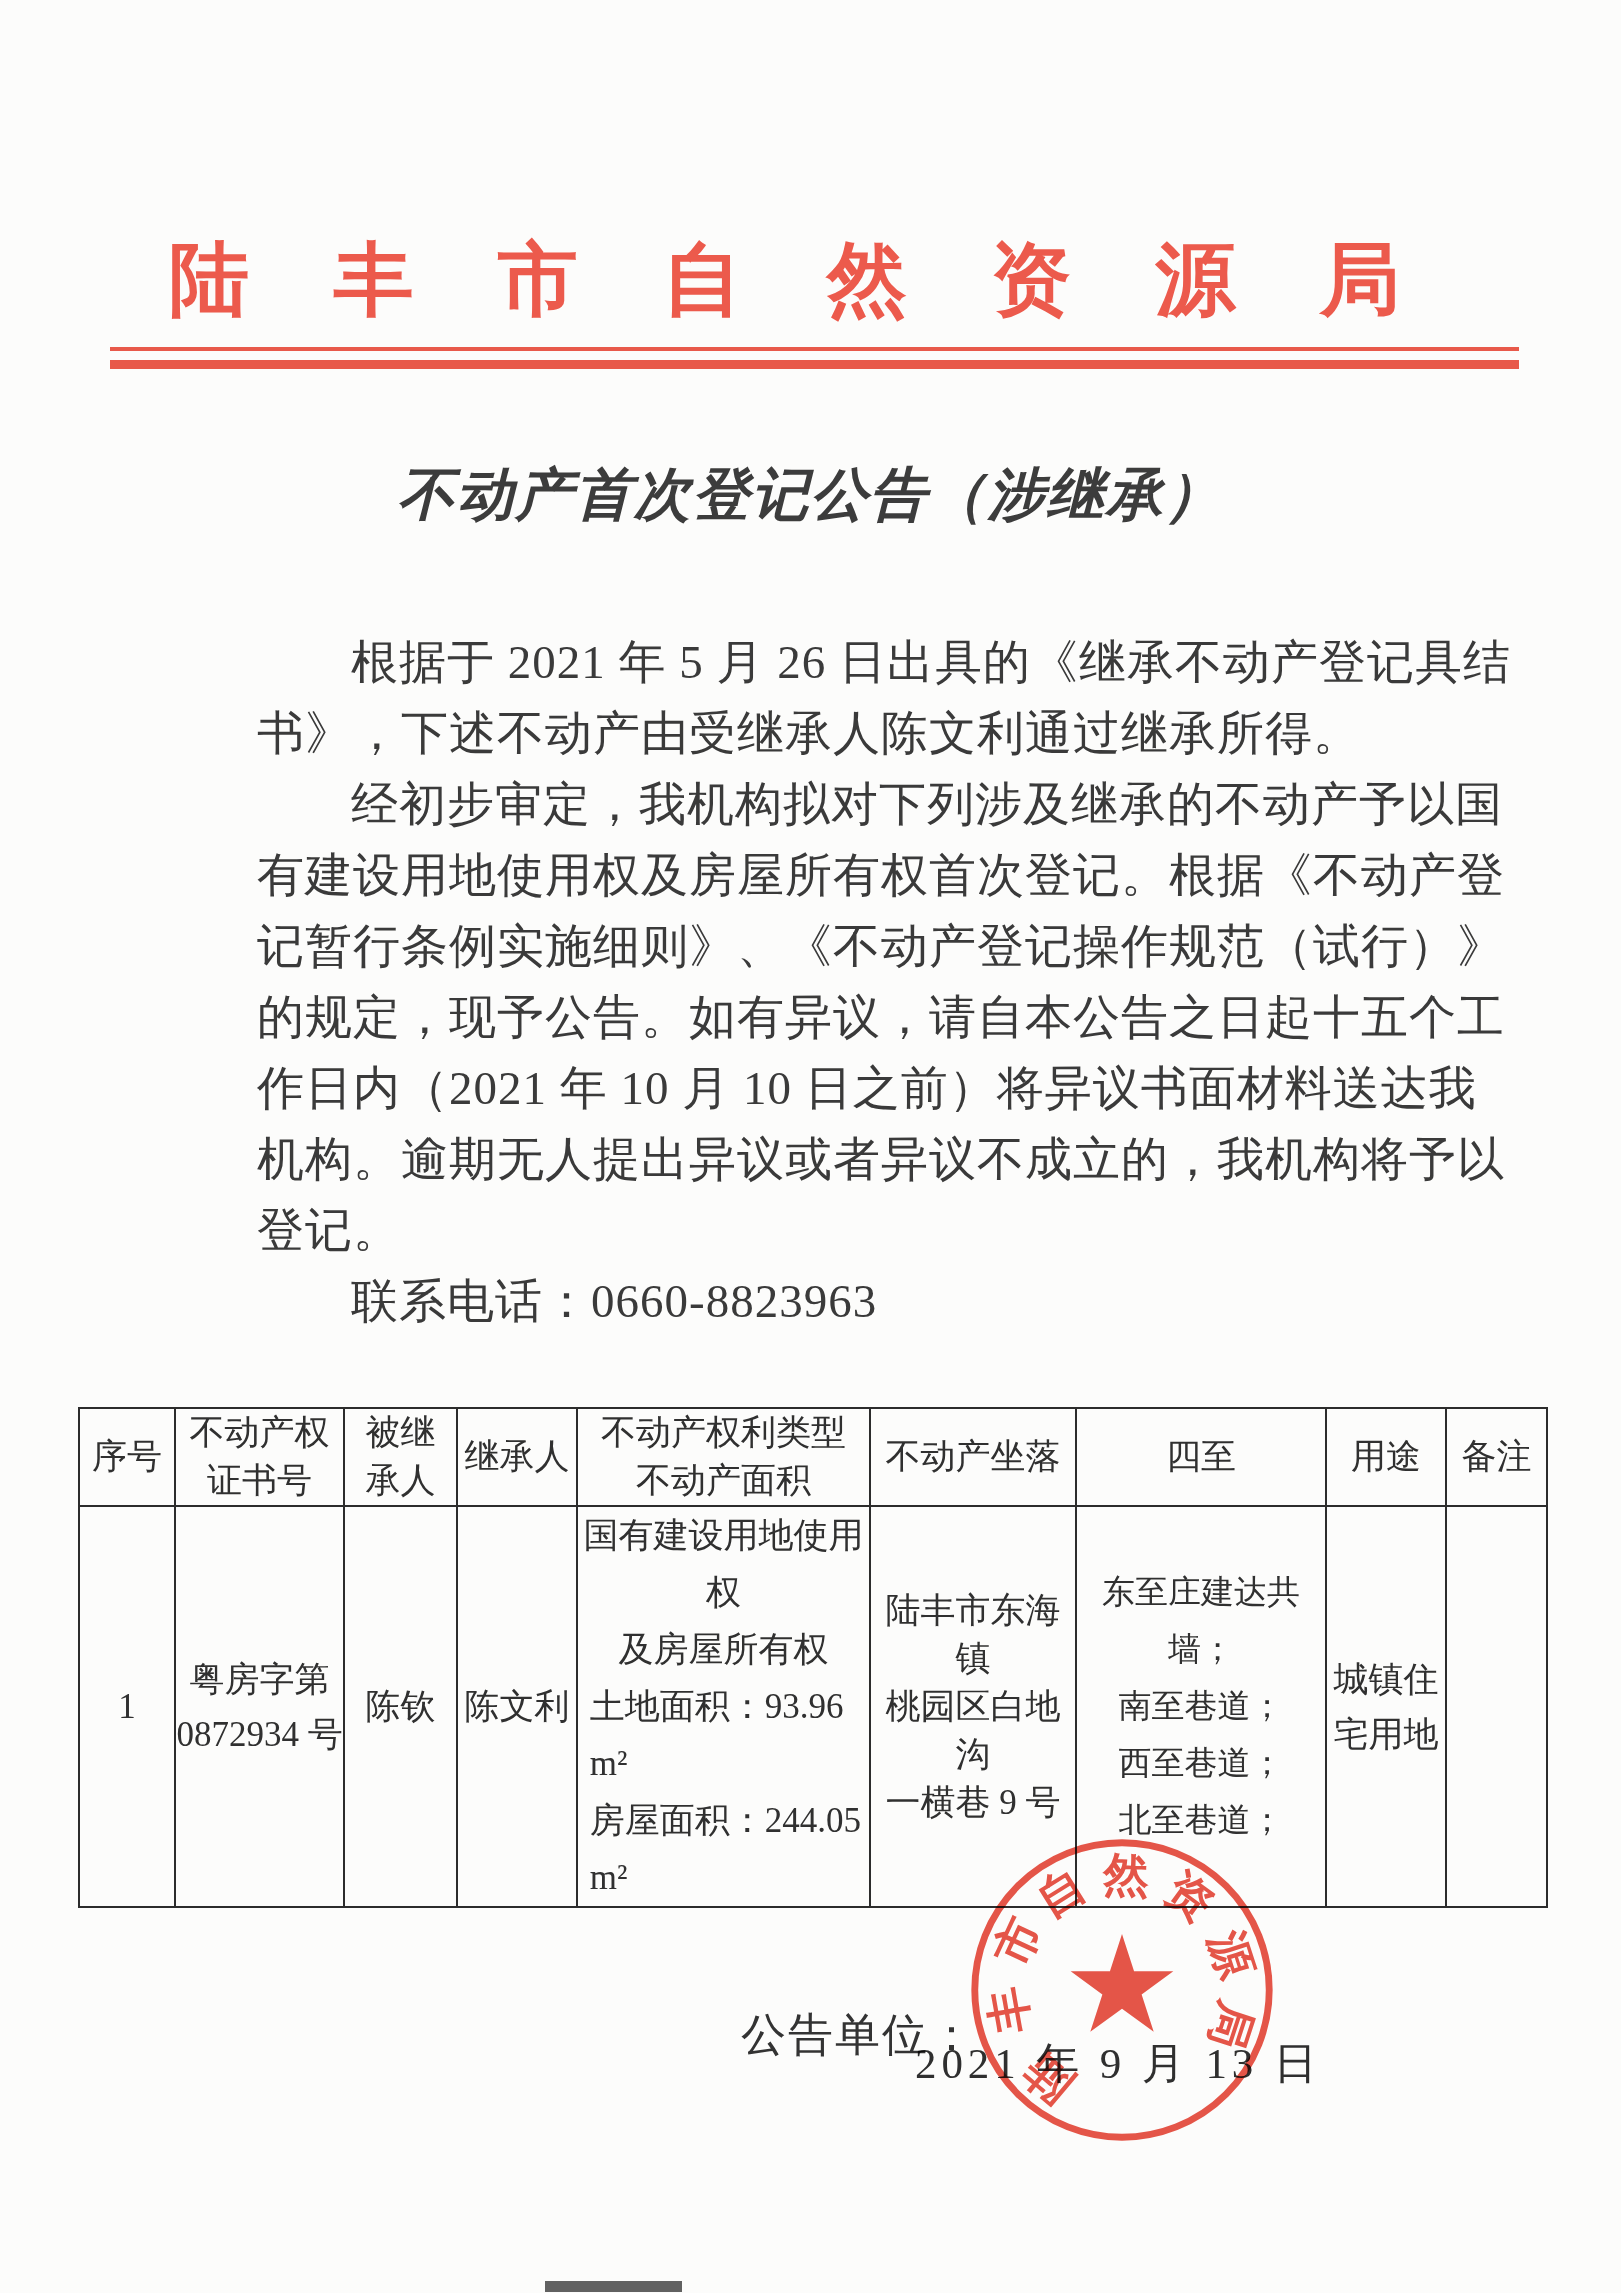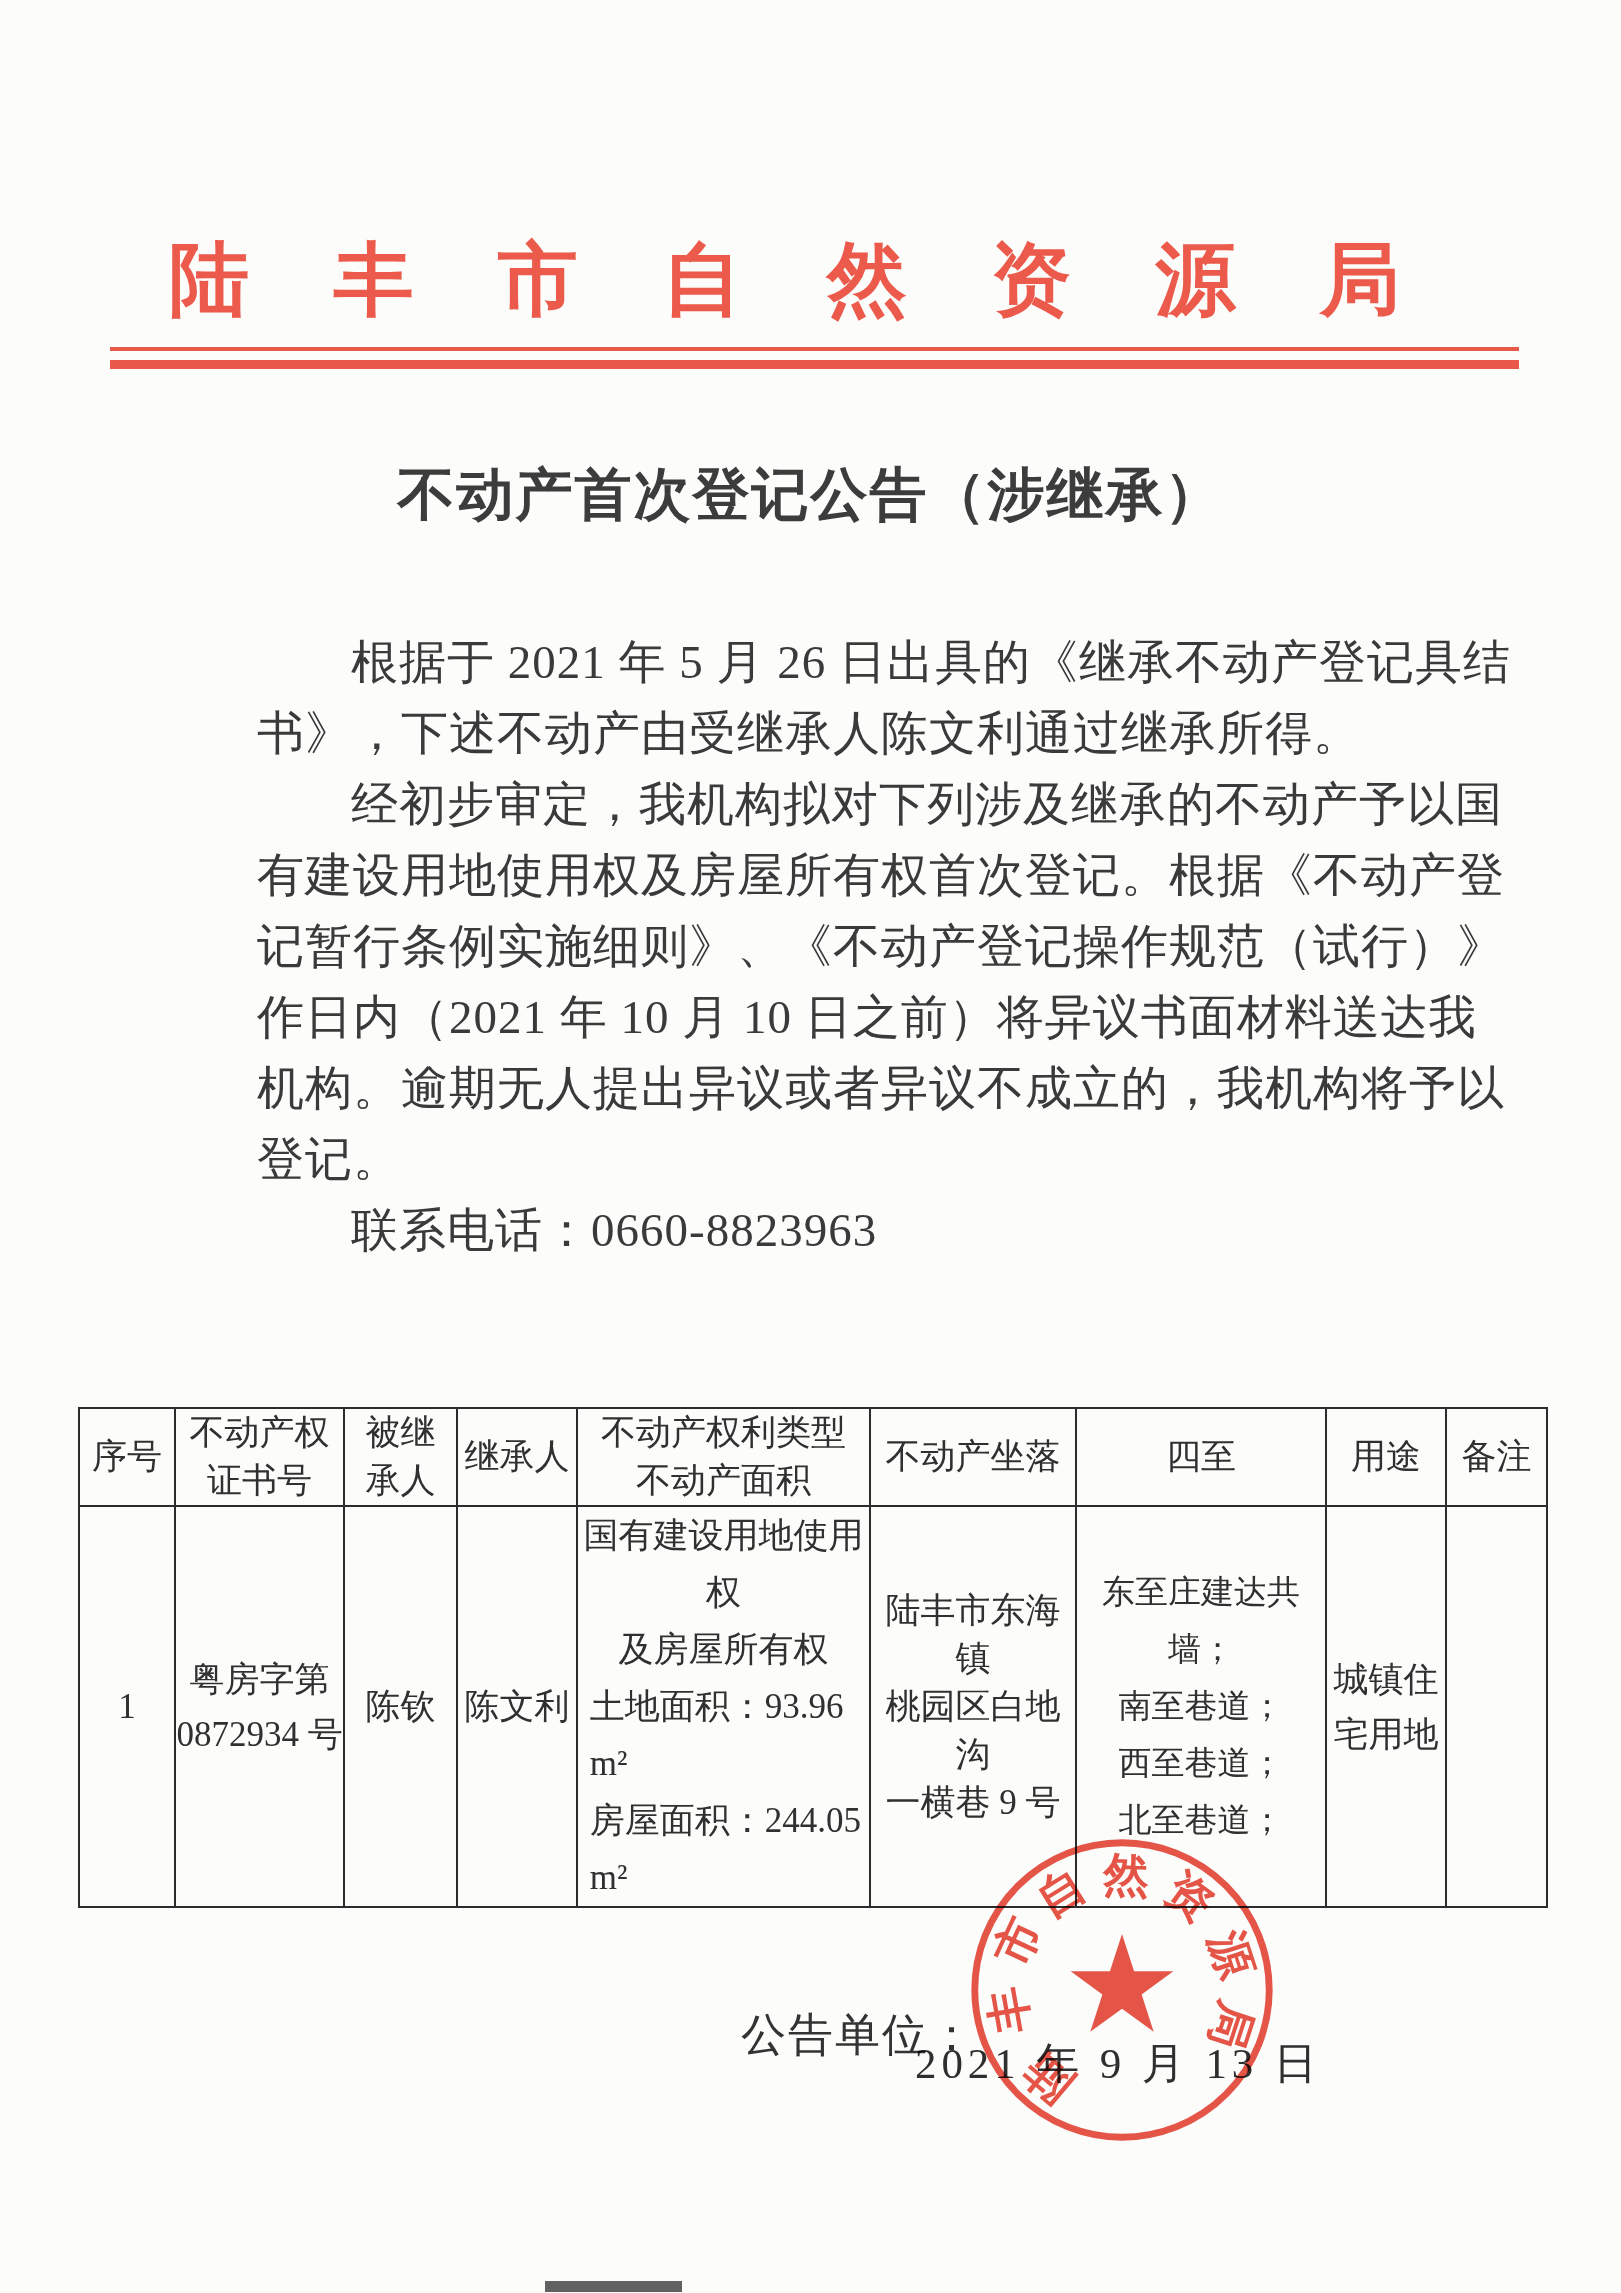--- a/index.html
+++ b/index.html
@@ -15,21 +15,21 @@
     display:flex; justify-content:space-between;
     font-size:80px; font-weight:bold; color:#ec5a4c;
   }
   .rule { position:absolute; left:110px; width:1409px; background:#e8594a; }
   .rule.thin  { top:347px; height:3.9px; }
   .rule.thick { top:360px; height:8.8px; }
   
   .doc-title {
     position:absolute; left:0; top:457px; width:100%;
     text-align:center; font-size:57px; font-weight:bold;
-    letter-spacing:2px; color:#3c3c3c;
+    letter-spacing:2px; color:#3c3c3c;font-style:italic;
   }
   
   .body-text {
     position:absolute; left:257px; top:627px; width:1211px;
     font-size:47px; line-height:71px; letter-spacing:1px; color:#3a3a3a;
   }
   .body-text .line { height:71px; white-space:nowrap; }
   .body-text .line.indent { padding-left:94px; }
   
   .grid {
@@ -85,20 +85,21 @@
   <div class="rule thick"></div>
 
   <div class="doc-title">不动产首次登记公告（涉继承）</div>
 
   <div class="body-text">
     <div class="line indent">根据于 2021 年 5 月 26 日出具的《继承不动产登记具结</div>
     <div class="line">书》，下述不动产由受继承人陈文利通过继承所得。</div>
     <div class="line indent">经初步审定，我机构拟对下列涉及继承的不动产予以国</div>
     <div class="line">有建设用地使用权及房屋所有权首次登记。根据《不动产登</div>
     <div class="line">记暂行条例实施细则》、《不动产登记操作规范（试行）》</div>
+    <div class="line">的规定，现予公告。如有异议，请自本公告之日起十五个工</div>
     <div class="line">作日内（2021 年 10 月 10 日之前）将异议书面材料送达我</div>
     <div class="line">机构。逾期无人提出异议或者异议不成立的，我机构将予以</div>
     <div class="line">登记。</div>
     <div class="line indent">联系电话：0660-8823963</div>
   </div>
 
   <table class="grid">
     <colgroup>
       <col style="width:96px">
         <col style="width:169px">

